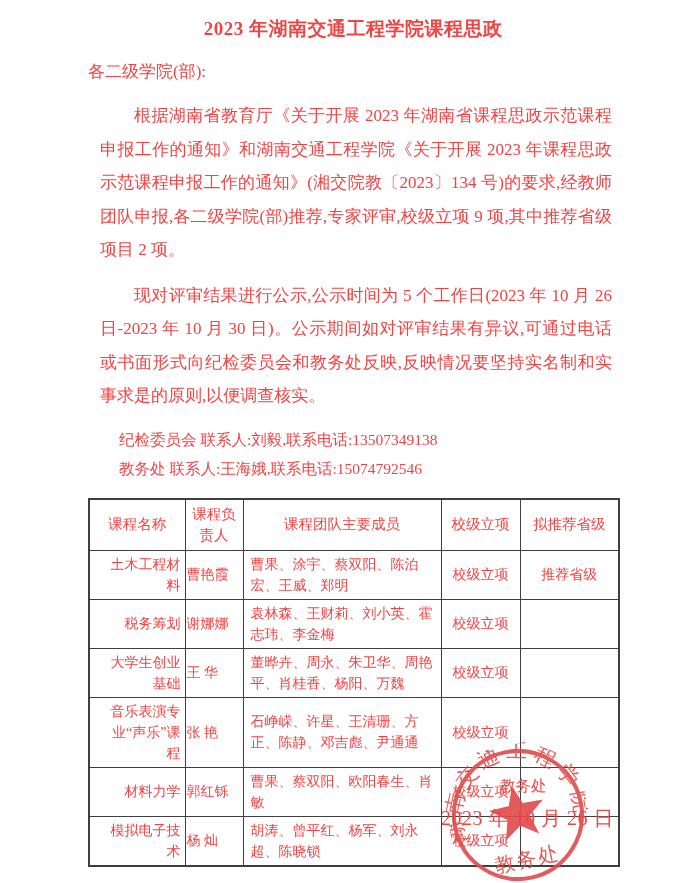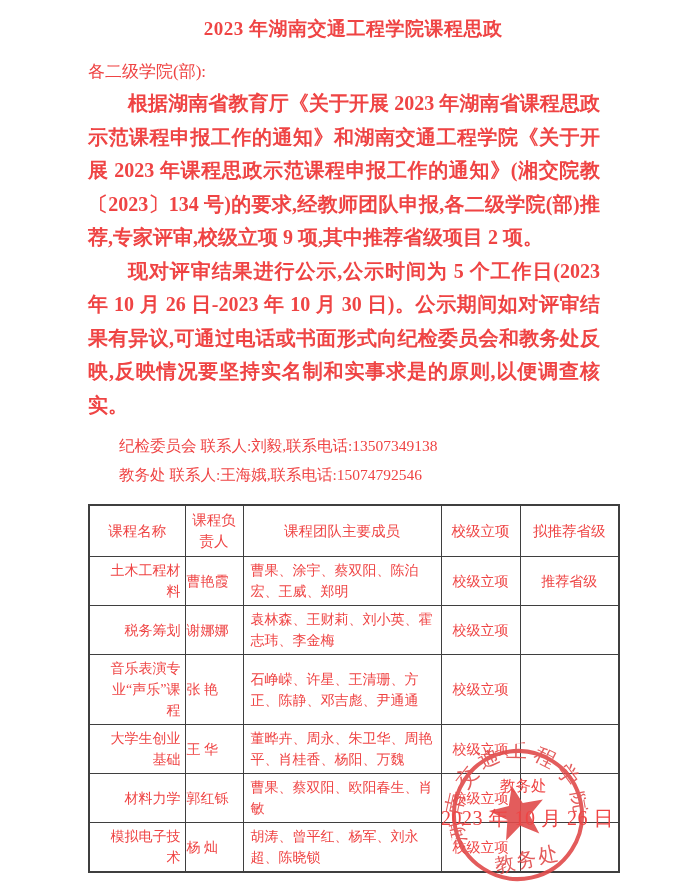--- a/index.html
+++ b/index.html
@@ -11,22 +11,22 @@
     color:#ef4444;
     overflow:hidden;
   }
   .content{padding:6px 68px 0 88px;}
   .title{
     text-align:center;font-weight:bold;font-size:19px;
     line-height:37px;margin-top:4px;letter-spacing:0.5px;
   }
   .salutation{font-size:17px;line-height:30px;margin-top:10px;}
   .para{
-    font-size:20px;line-height:33.5px;text-align:justify;
-    text-indent:2em;margin:0;width:512px;font-weight:bold;
+    font-size:17px;line-height:33.5px;text-align:justify;
+    text-indent:2em;margin:12px;width:512px;
   }
   .contacts{margin-top:9px;}
   .contact{font-size:15.5px;line-height:29px;margin-left:2em;}
   table.results{
     border-collapse:collapse;margin-top:15px;width:530px;
     table-layout:fixed;font-size:14px;
     border:2px solid #3f3f3f;
   }
   table.results th,table.results td{
     border:1px solid #3f3f3f;line-height:21px;vertical-align:middle;
@@ -93,30 +93,30 @@
             <td class="c-provincial">推荐省级</td>
           </tr>
           <tr>
             <td class="c-course">税务筹划</td>
             <td class="c-leader">谢娜娜</td>
             <td class="c-members">袁林森、王财莉、刘小英、霍志玮、李金梅</td>
             <td class="c-level">校级立项</td>
             <td class="c-provincial"></td>
           </tr>
           <tr>
-            <td class="c-course">音乐表演专业“声乐”课程</td>
-            <td class="c-leader">张 艳</td>
-            <td class="c-members">石峥嵘、许星、王清珊、方正、陈静、邓吉彪、尹通通</td>
+            <td class="c-course">大学生创业基础</td>
+            <td class="c-leader">王 华</td>
+            <td class="c-members">董晔卉、周永、朱卫华、周艳平、肖桂香、杨阳、万魏</td>
             <td class="c-level">校级立项</td>
             <td class="c-provincial"></td>
           </tr>
           <tr>
-            <td class="c-course">大学生创业基础</td>
-            <td class="c-leader">王 华</td>
-            <td class="c-members">董晔卉、周永、朱卫华、周艳平、肖桂香、杨阳、万魏</td>
+            <td class="c-course">音乐表演专业“声乐”课程</td>
+            <td class="c-leader">张 艳</td>
+            <td class="c-members">石峥嵘、许星、王清珊、方正、陈静、邓吉彪、尹通通</td>
             <td class="c-level">校级立项</td>
             <td class="c-provincial"></td>
           </tr>
           <tr>
             <td class="c-course">材料力学</td>
             <td class="c-leader">郭红铄</td>
             <td class="c-members">曹果、蔡双阳、欧阳春生、肖敏</td>
             <td class="c-level">校级立项</td>
             <td class="c-provincial"></td>
           </tr>

